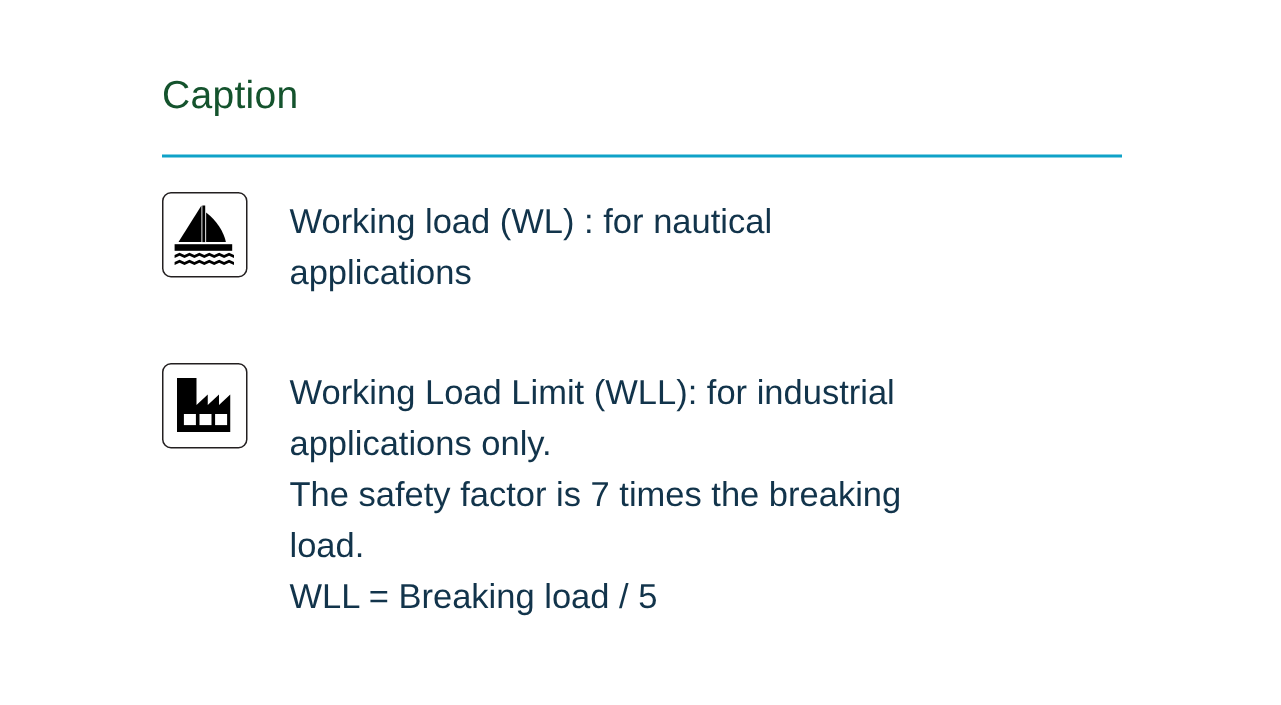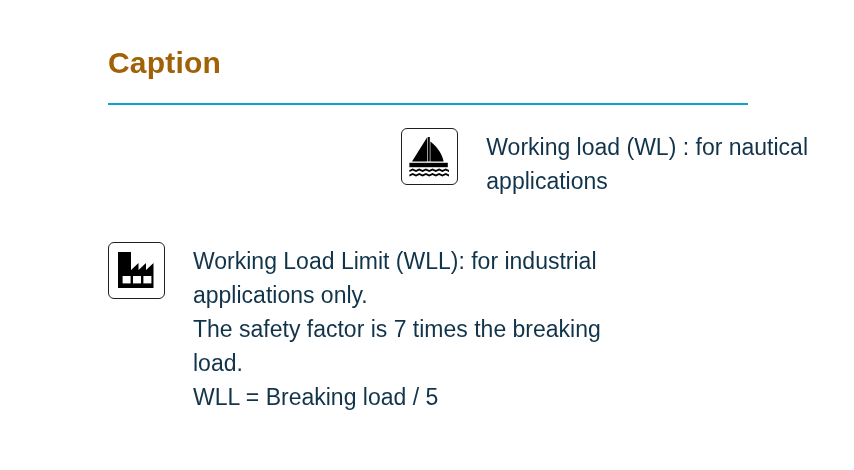--- a/index.html
+++ b/index.html
@@ -24,23 +24,23 @@
 
   
   .caption-block {
     position: absolute;
     left: 108px;
     top: 44px;
     width: 642px;
   }
   .caption-title {
     font-family: "Liberation Sans", sans-serif;
-    font-size: 30px;
-    font-weight: bold;
-    color: #a16207;
+    font-size: 26px;
+    font-weight: normal;
+    color: #14532d;
     letter-spacing: 0.2px;
     line-height: 38px;
     margin: 0;
     white-space: nowrap;
   }
   .caption-rule {
     position: absolute;
     left: 108px;
     top: 103px;
     width: 640px;
@@ -53,21 +53,21 @@
     position: absolute;
     left: 108px;
     top: 128px;
     width: 700px;
   }
   .legend-row {
     display: flex;
     align-items: flex-start;
     margin-bottom: 0;
   }
-  .legend-row.row-1 { height: 114px; justify-content: flex-end; }
+  .legend-row.row-1 { height: 114px; }
 
   .icon-box {
     flex: 0 0 auto;
     width: 57px;
     height: 57px;
     box-sizing: border-box;
     border: 1.6px solid #231f20;
     border-radius: 6px;
     background: #ffffff;
     display: flex;

